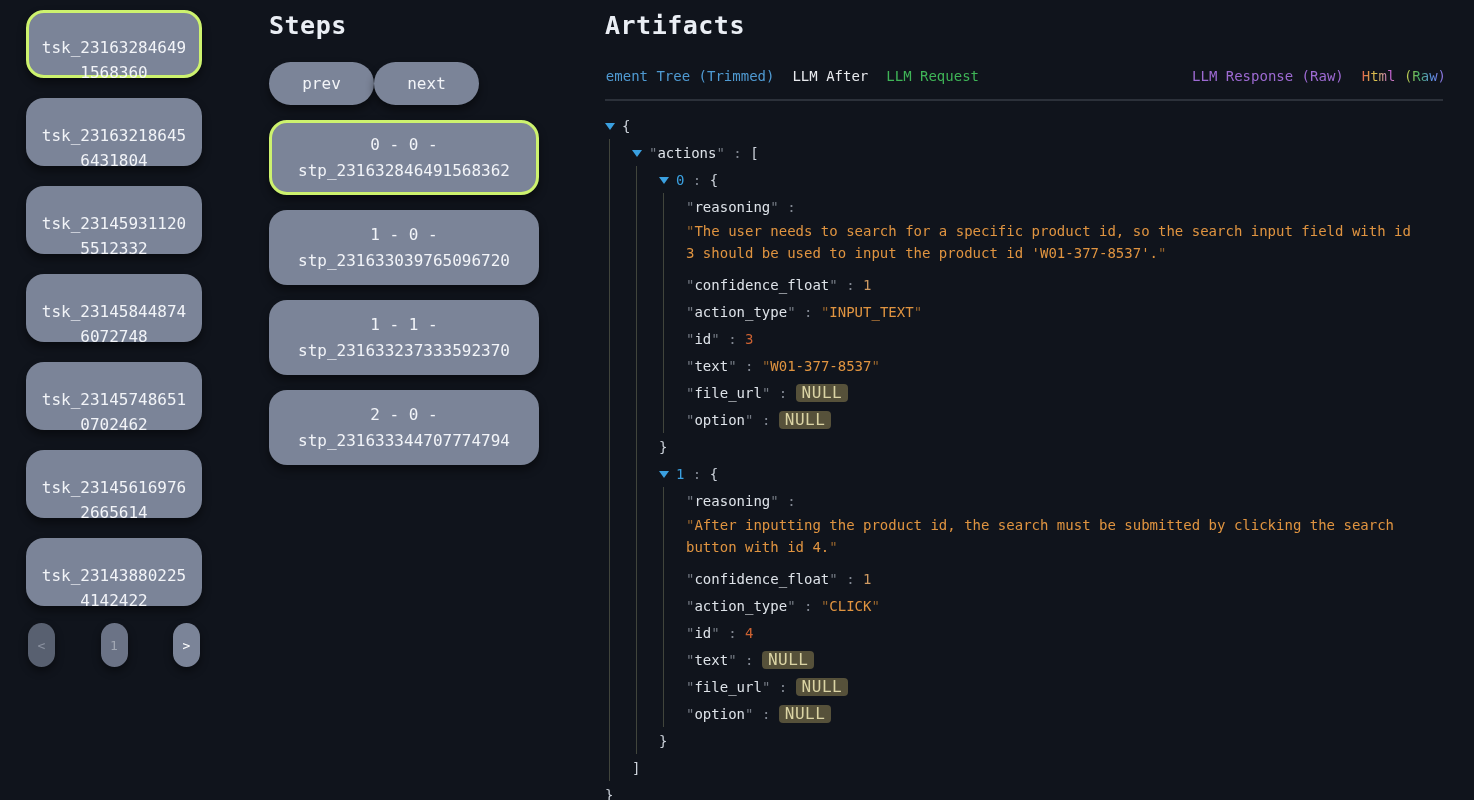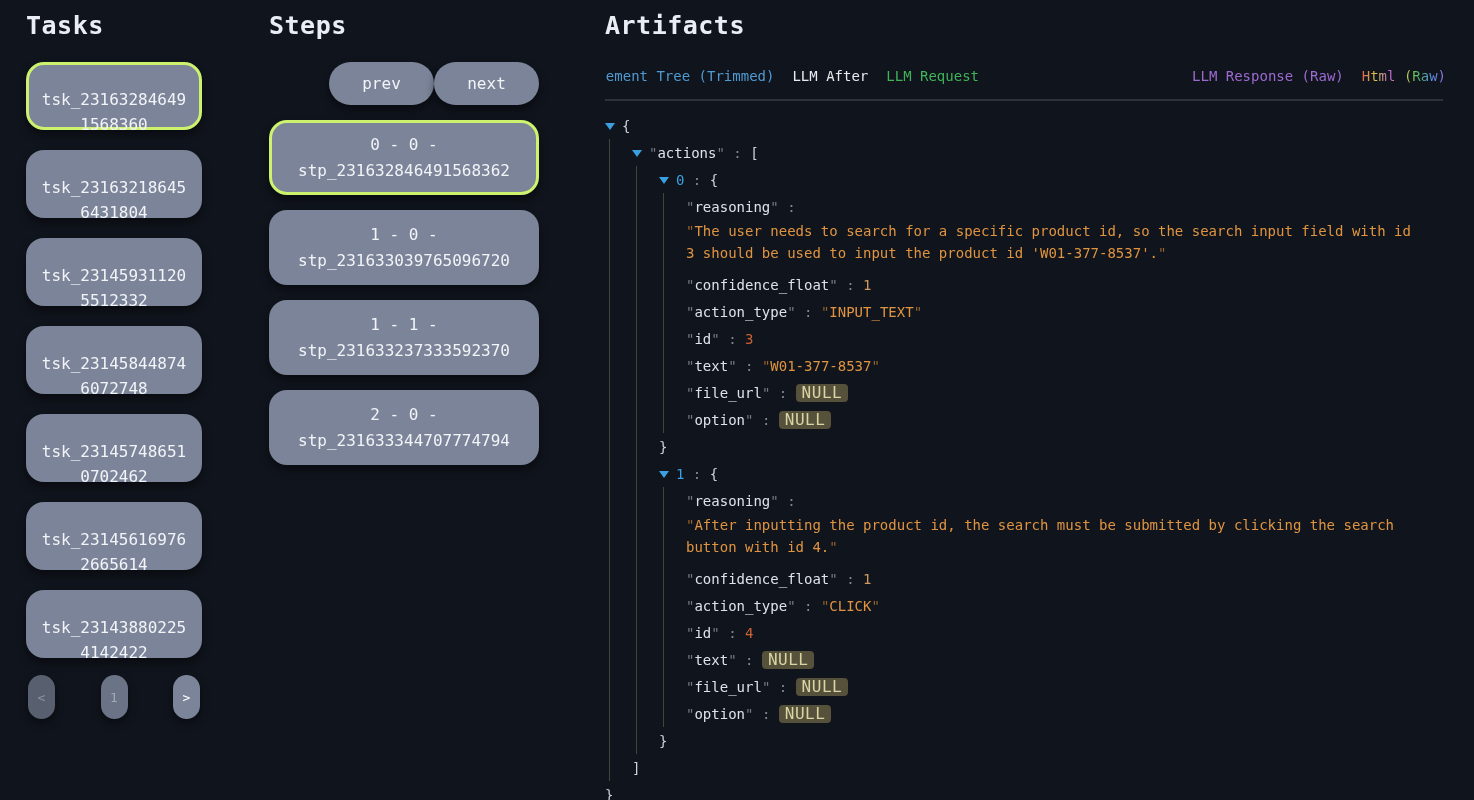--- a/index.html
+++ b/index.html
@@ -26,21 +26,21 @@
     background: var(--button-bg, #7b8498);
     color: var(--button-text, #f2f4f8);
     border:3px solid transparent; border-radius:18px;
     box-shadow: 0 5px 9px rgba(0,0,0,.45);
     font-family:"DejaVu Sans Mono",monospace; font-size:16px;
     text-align:center; cursor:pointer;
   }
   .btn.selected { border-color: var(--selected-border, #cdf26e); }
   .task-list { display:flex; flex-direction:column; gap:20px; }
   .btn.task { height:68px; line-height:25px; padding:22px 12px; word-break:break-all; }
-  .step-controls { display:flex; justify-content:flex-end; margin-bottom:15px; }
+  .step-controls { display:flex; justify-content:flex-start; margin-bottom:15px; }
   .btn.ctrl { width:105px; height:43px; border-radius:22px; line-height:37px; padding:0; border:none; }
   .step-list { display:flex; flex-direction:column; gap:15px; }
   .btn.step { height:75px; line-height:26px; padding:8px 12px; }
   .pager { display:flex; justify-content:space-between; margin-top:17px; padding:0 2px; }
   .pg {
     width:27px; height:44px; border:none; border-radius:14px;
     background: var(--button-bg, #7b8498); color:#fff;
     font-family:"DejaVu Sans Mono",monospace; font-size:13px;
     box-shadow:0 4px 8px rgba(0,0,0,.45); cursor:pointer;
   }
@@ -90,21 +90,20 @@
   .t.idx { color: var(--json-index,#3aa0e0); }
   .nullbadge {
     display:inline-block; background: var(--null-bg,#56513a); color: var(--null-text,#dbd4a4);
     font-size:16px; line-height:14px; padding:2px 6px; border-radius:4px; letter-spacing:.5px;
   }
 </style>
 </head>
 <body>
 
 <div id="tasks-col">
-  <div class="col-title">Tasks</div>
   <div class="task-list">
       <button class="btn task selected">tsk_231632846491568360</button>
       <button class="btn task">tsk_231632186456431804</button>
       <button class="btn task">tsk_231459311205512332</button>
       <button class="btn task">tsk_231458448746072748</button>
       <button class="btn task">tsk_231457486510702462</button>
       <button class="btn task">tsk_231456169762665614</button>
       <button class="btn task">tsk_231438802254142422</button>
     </div>
   <div class="pager">

